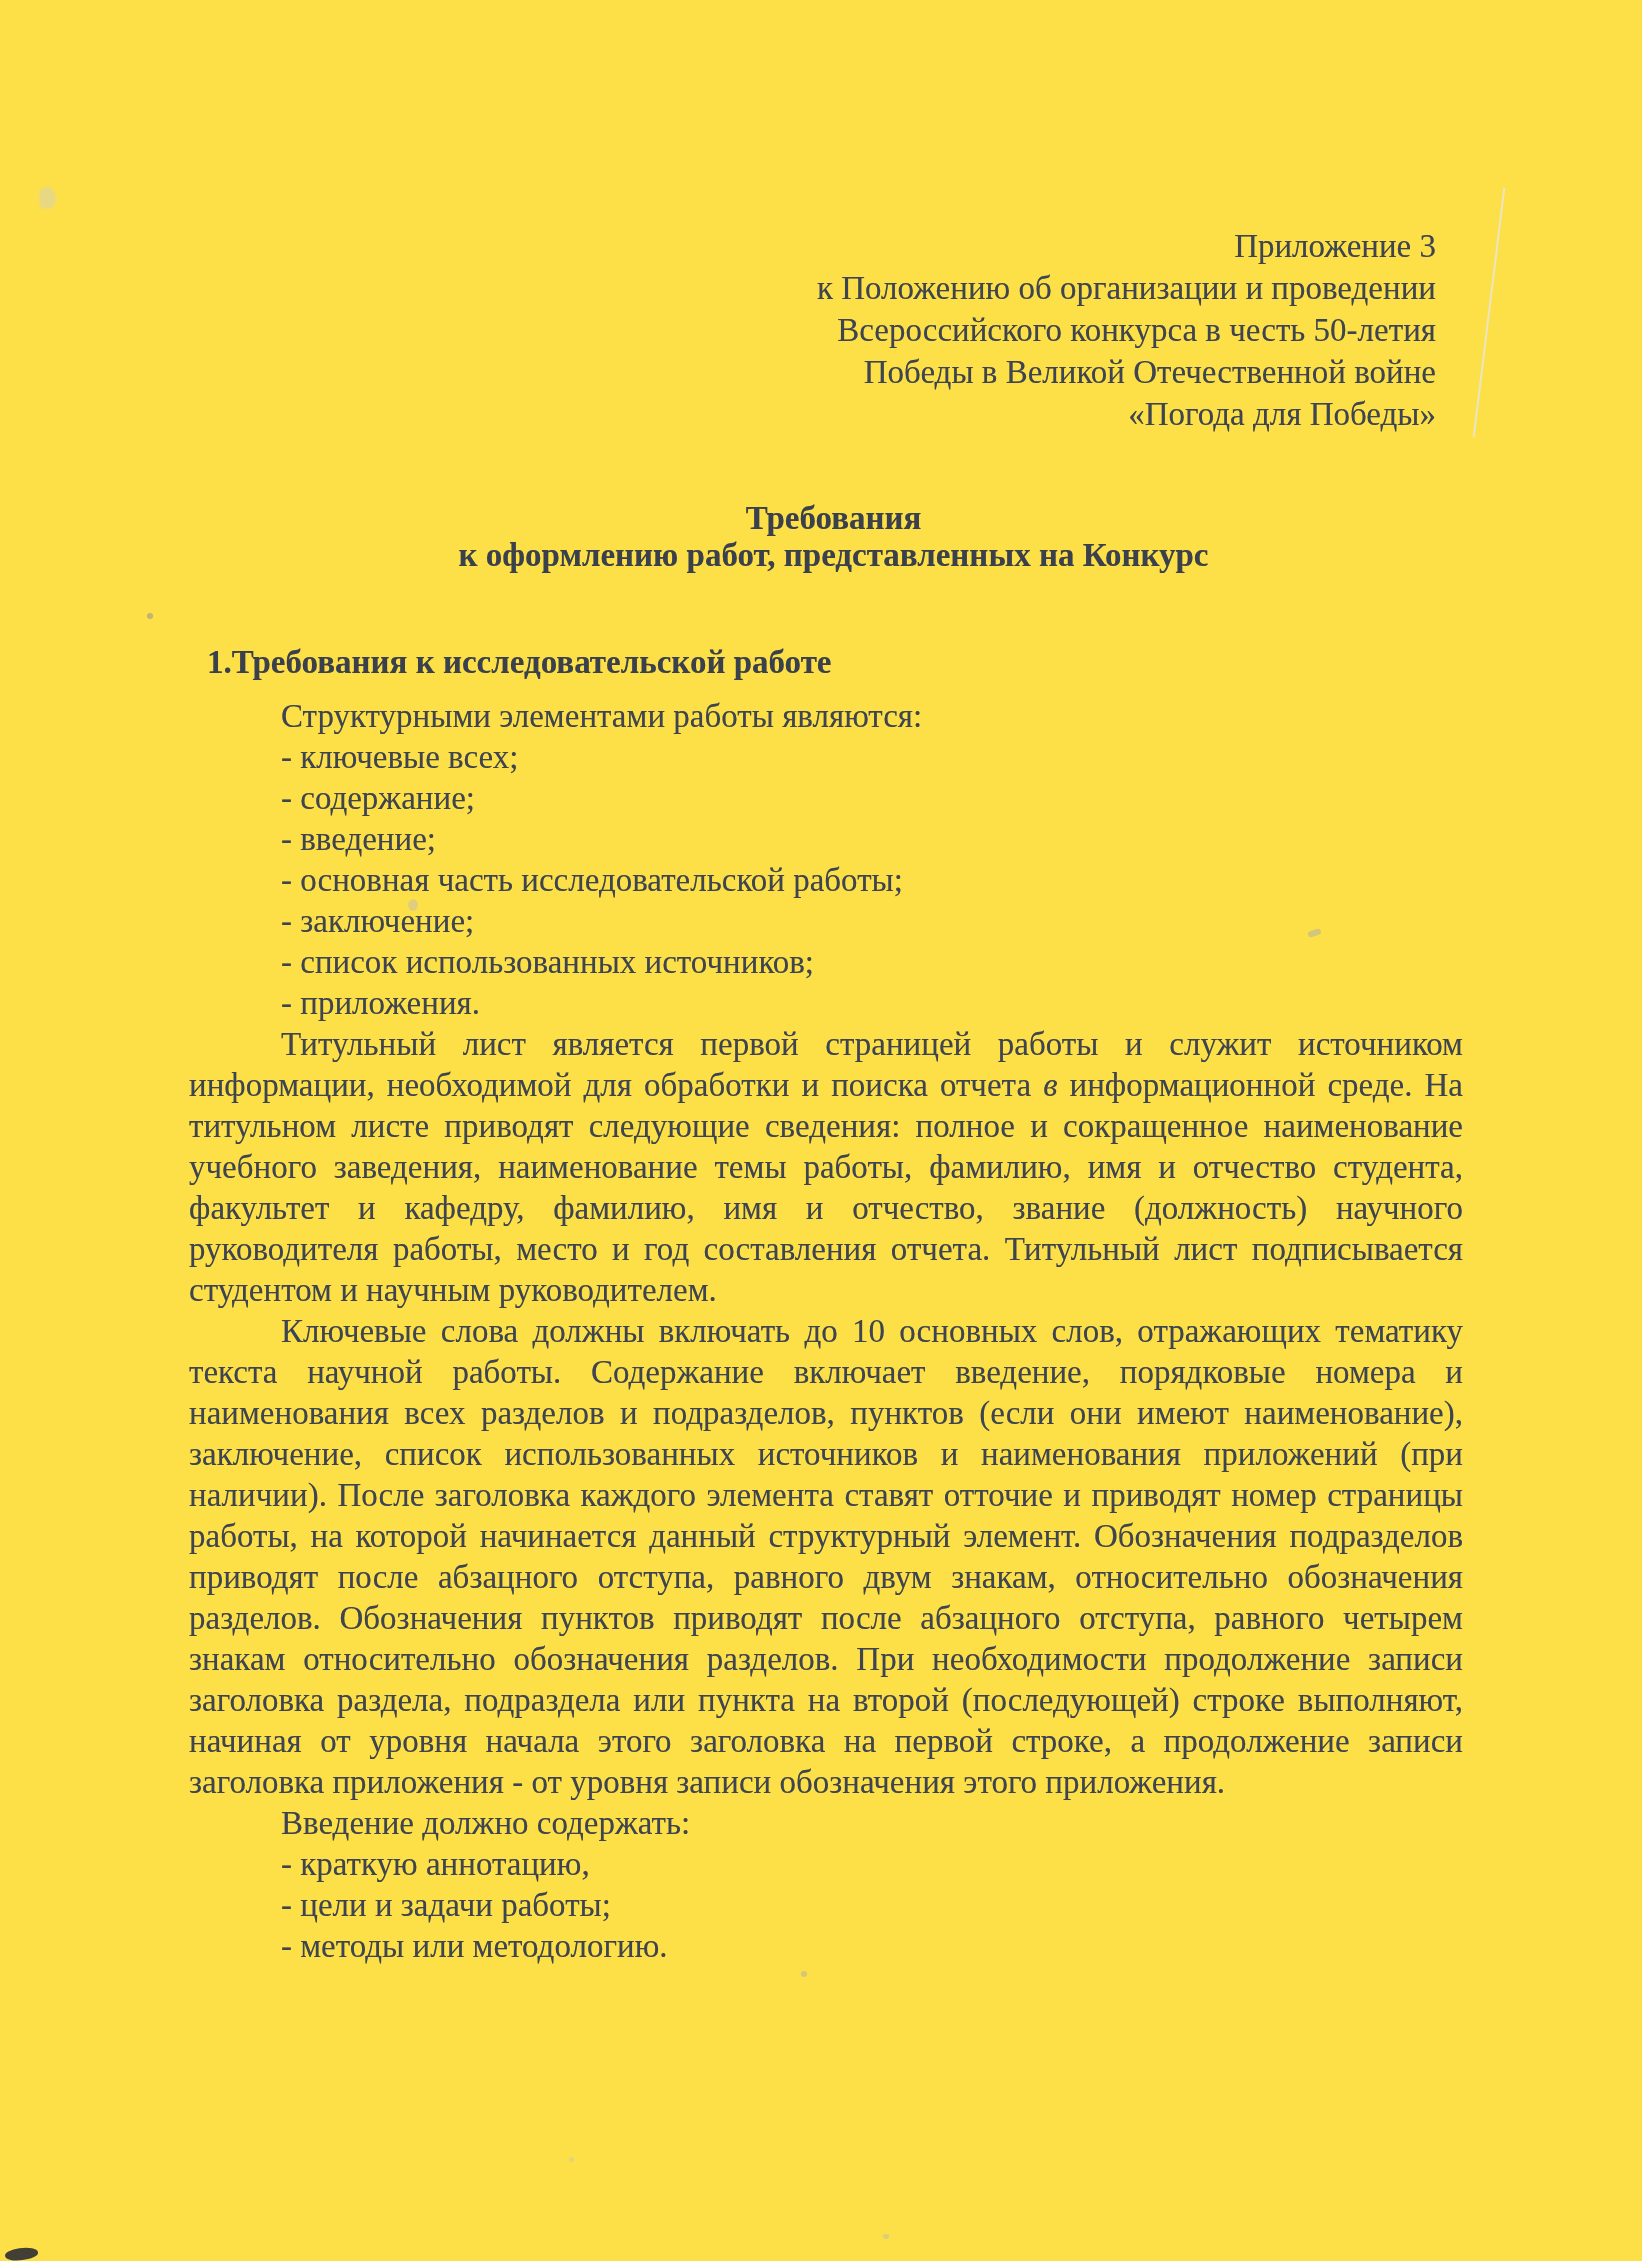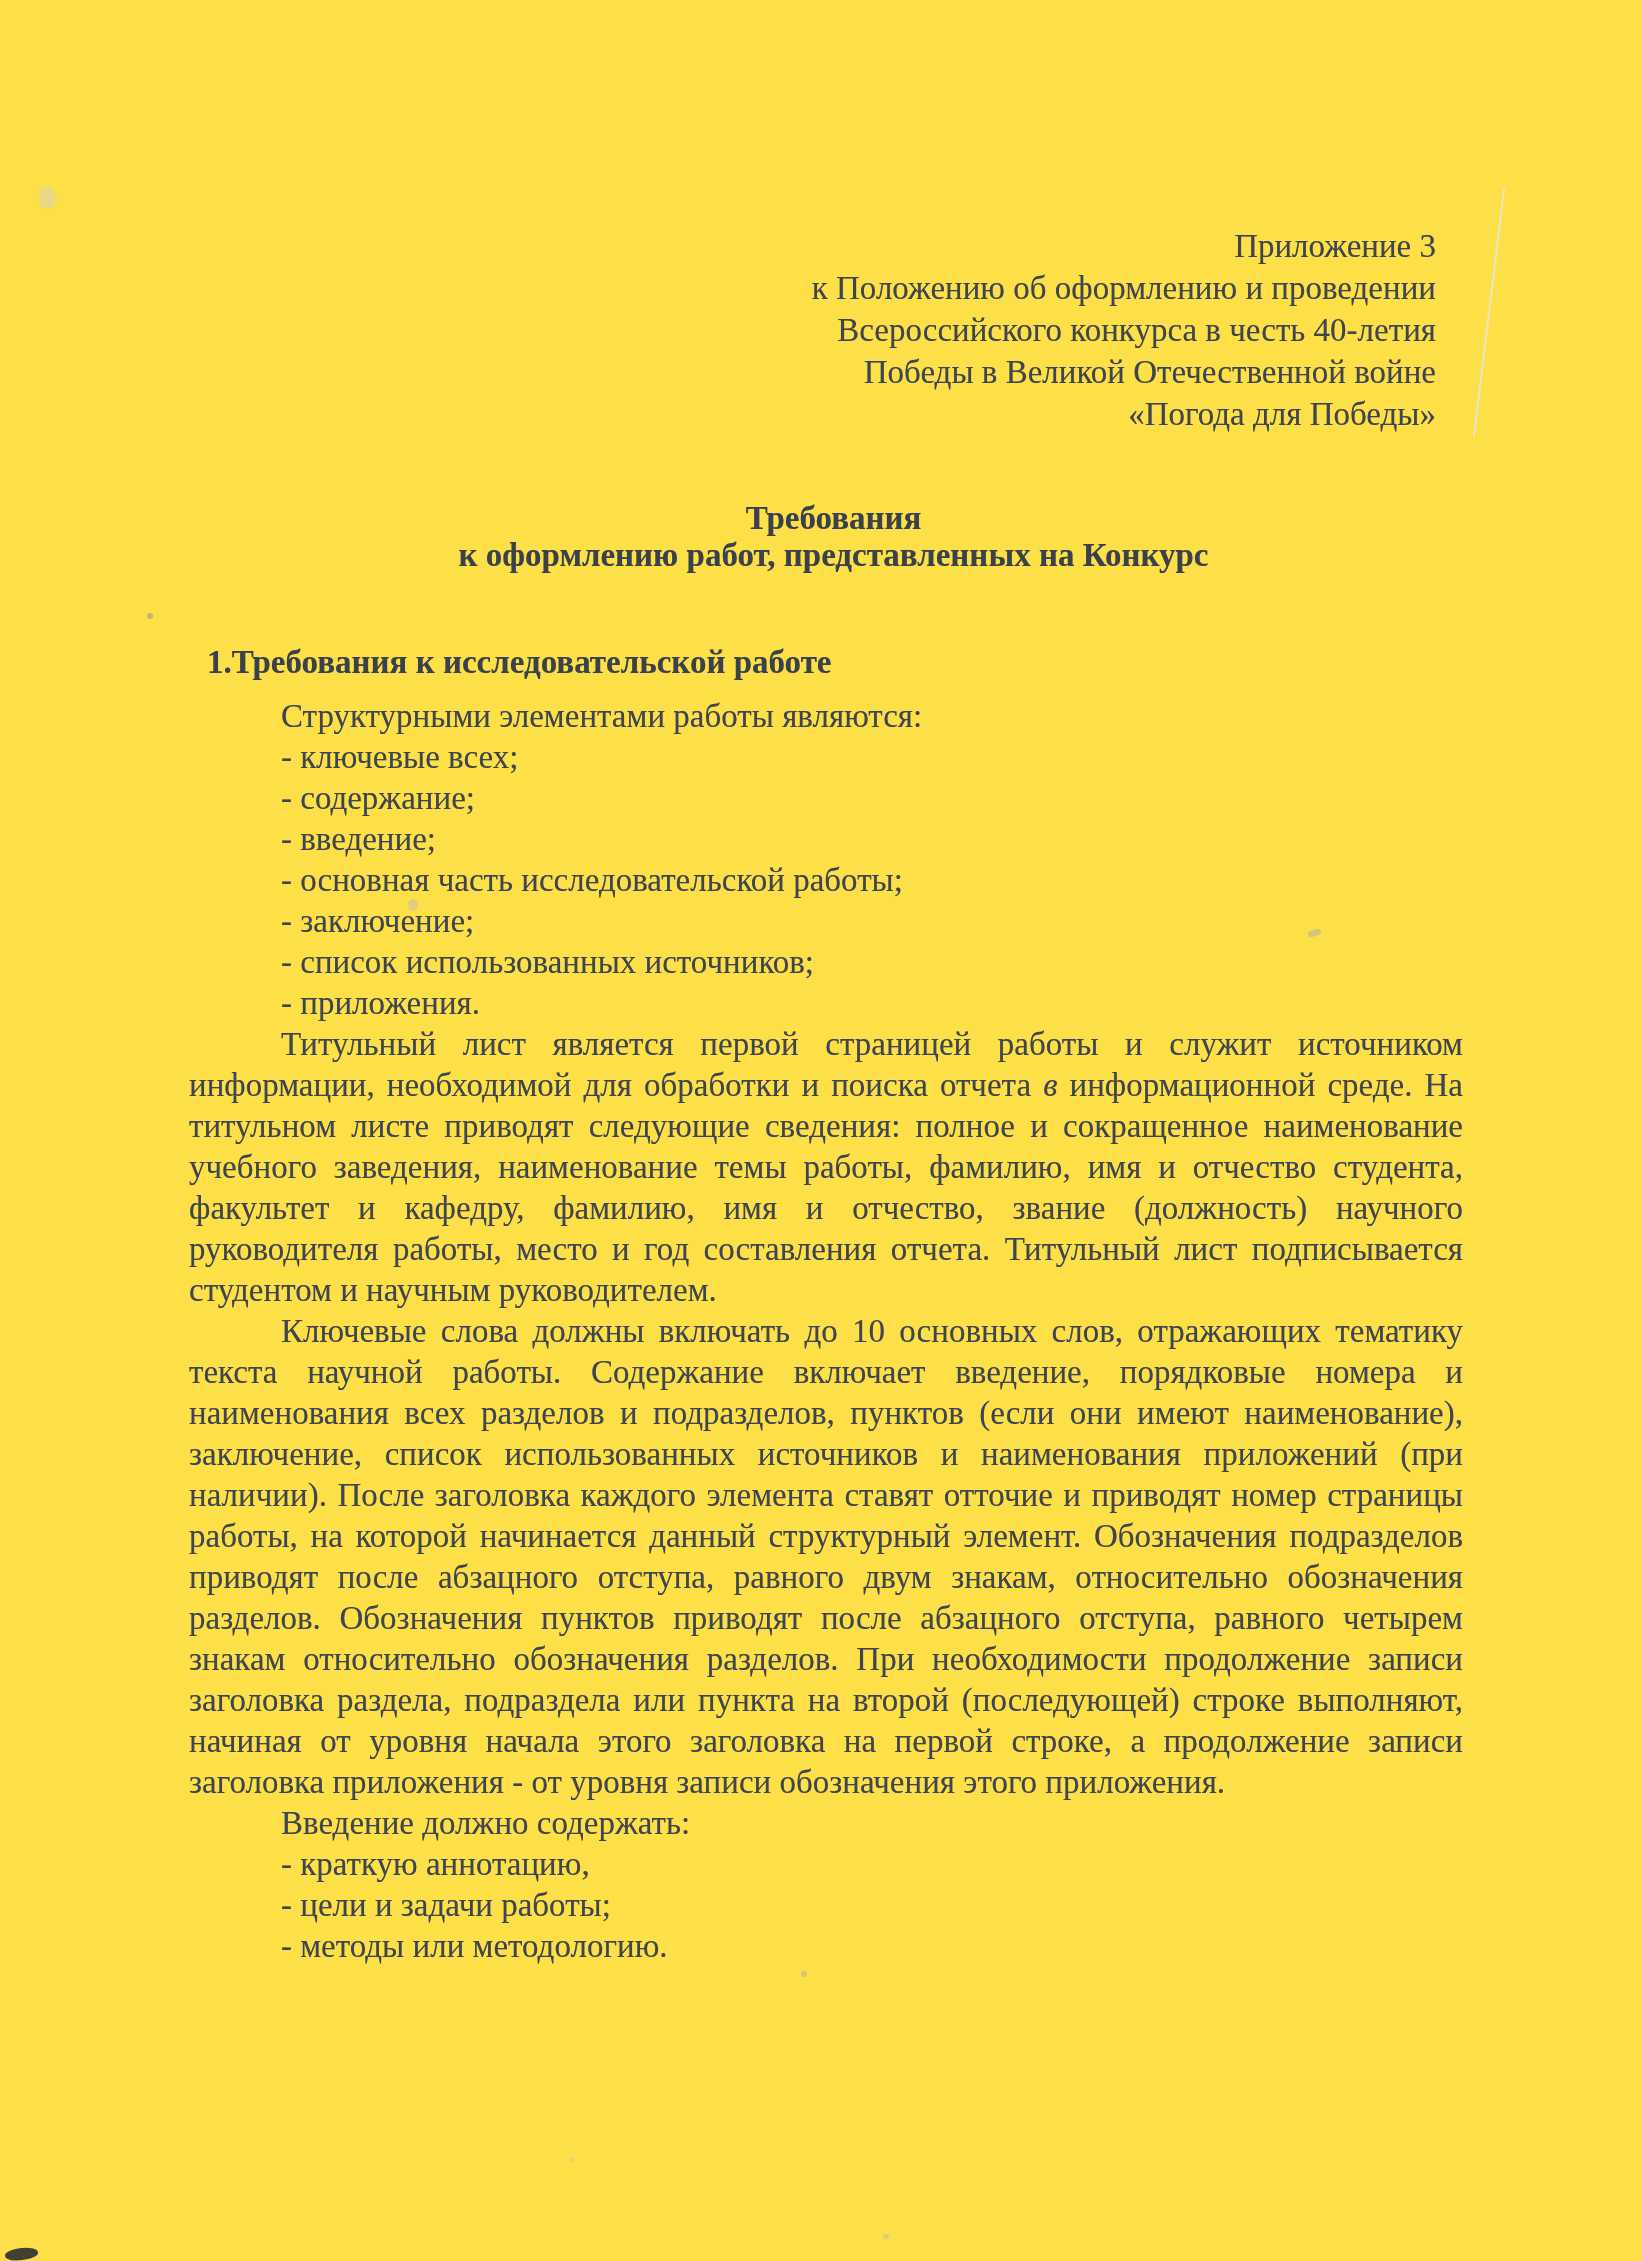--- a/index.html
+++ b/index.html
@@ -82,22 +82,22 @@
     background: #e6e6e3; transform: rotate(7deg); opacity: .8; pointer-events: none;
   }
 </style>
 </head>
 <body>
 
 <div class="page">
 
   <div class="header-block">
     <div>Приложение 3</div>
-    <div>к Положению об оформлению и проведении</div>
-    <div>Всероссийского конкурса в честь 40-летия</div>
+    <div>к Положению об организации и проведении</div>
+    <div>Всероссийского конкурса в честь 50-летия</div>
     <div>Победы в Великой Отечественной войне</div>
     <div>«Погода для Победы»</div>
   </div>
 
   <div class="title-block">
     <div>Требования</div>
     <div>к оформлению работ, представленных на Конкурс</div>
   </div>
 
   <h2 class="section-heading">1.Требования к исследовательской работе</h2>

